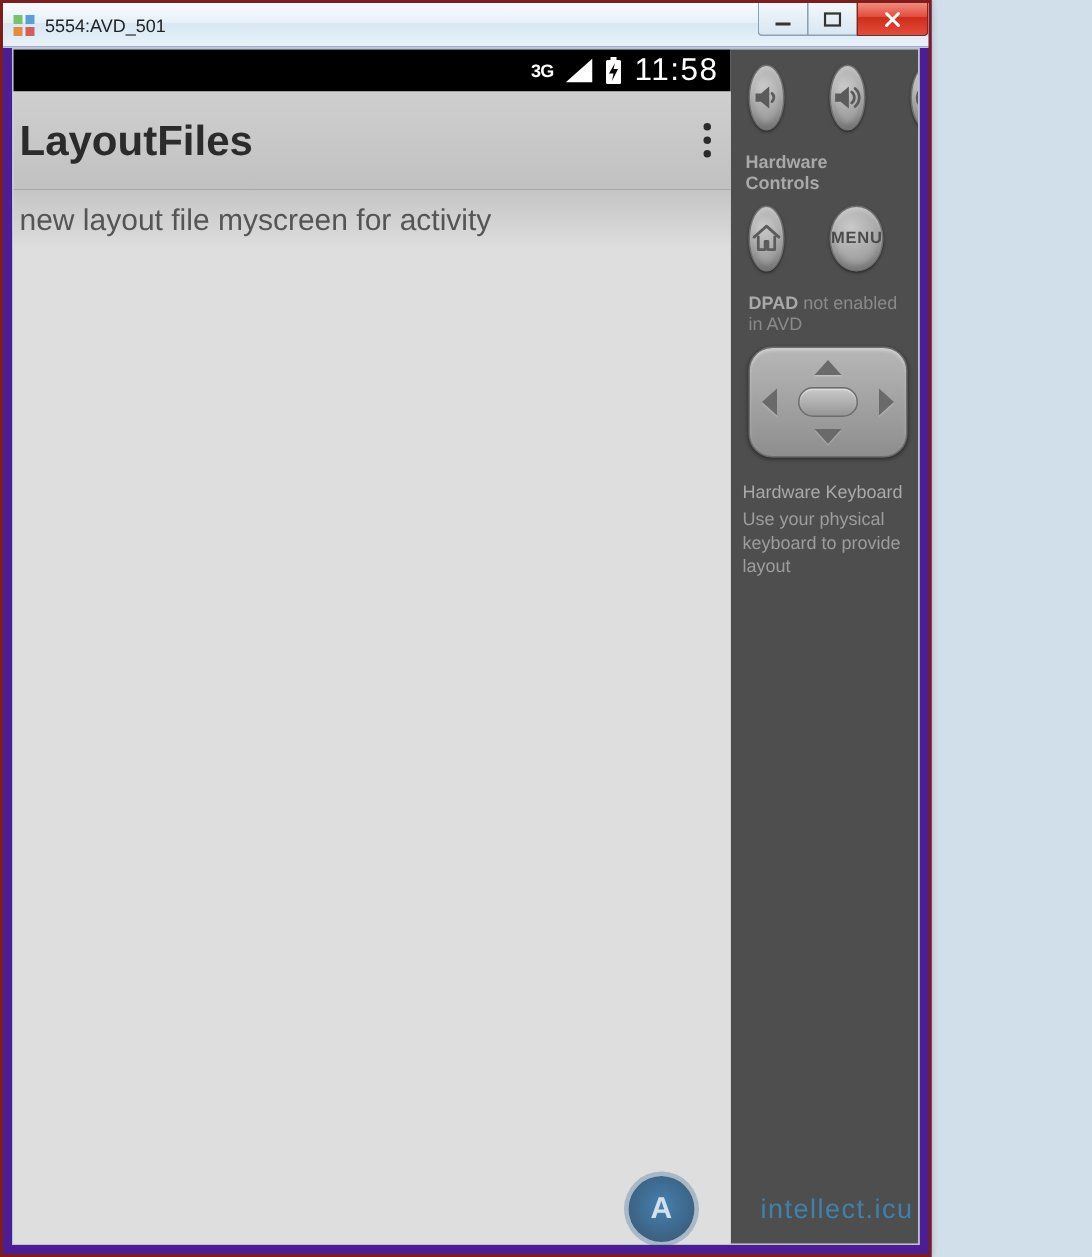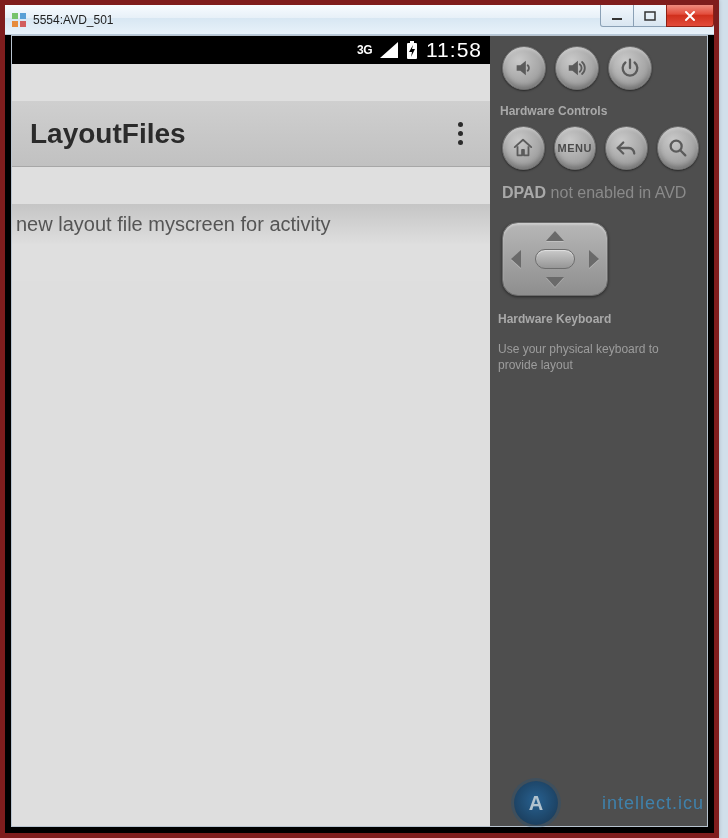--- a/index.html
+++ b/index.html
@@ -7,23 +7,23 @@
       font-family: -apple-system, "Segoe UI", Tahoma, Arial, sans-serif;
       background: #d1dfea;
       width: 728px;
       height: 838px;
       overflow: hidden;
     }
     
     .window {
       position: absolute;
       top: 0; left: 0;
-      width: 719px; height: 838px;
-      background: #000000;
-      border: 5px solid #7f1d1d;
+      width: 621px; height: 838px;
+      background: #4c1d95;
+      border: 2px solid #7f1d1d;
       box-shadow: 0 0 4px rgba(0,0,0,0.2);
     }
     .titlebar {
       height: 30px;
       background: linear-gradient(to bottom, #f7fbff 0%, #e7f0f8 45%, #d8e7f3 46%, #e8f2fa 100%);
       border-bottom: 1px solid #b8c9d8;
       display: flex;
       align-items: center;
       padding: 0 4px;
       font-size: 12px;
@@ -84,21 +84,20 @@
       background: #ececec;
       border: 1px solid #b7c3cf;
       display: flex;
     }
     .left-pane {
       flex: 0 0 478px;
       background: #dfdfdf;
       position: relative;
       display: flex;
       flex-direction: column;
-      gap: 37px;
     }
     .right-pane {
       flex: 1 1 auto;
       background: #4e4e4e;
       padding: 10px 8px;
       color: #b5b5b5;
       font-size: 12px;
       overflow: hidden;
     }
 
@@ -125,21 +124,21 @@
     }
     .statusbar svg { display:block; }
 
     
     .appbar {
       height: 66px;
       background: linear-gradient(to bottom, #cfcfcf, #c1c1c1);
       border-bottom: 1px solid #a7a7a7;
       display: flex;
       align-items: center;
-      padding: 0 18px;
+      padding: 0 4px;
     }
     .appbar-title {
       color: #2b2b2b;
       font-size: 28px;
       font-weight: 600;
       flex: 1 1 auto;
     }
     .overflow-icon {
       width: 24px; height: 32px;
       display:flex; flex-direction:column; align-items:center; justify-content:center; gap:4px;
@@ -157,37 +156,37 @@
       color: #555;
       font-size: 20px;
     }
     .content-area {
       flex: 1 1 auto;
       background: #dedede;
     }
 
     
     .sect-label { font-weight: 600; color:#a9a9a9; margin: 4px 0 8px 2px; font-size: 12px; }
-    .btn-row { display:flex; gap: 9px; margin: 0 0 14px 4px; }
+    .btn-row { display:flex; gap: 30px; margin: 0 0 14px 4px; }
     .round-btn {
       width: 44px; height: 44px;
       border-radius: 50%;
       background: radial-gradient(circle at 38% 32%, #c9c9c9 0%, #a7a7a7 55%, #8d8d8d 100%);
       border: 1px solid #6f6f6f;
       box-shadow: inset 0 2px 3px rgba(255,255,255,0.35), inset 0 -3px 5px rgba(0,0,0,0.25), 0 1px 2px rgba(0,0,0,0.5);
       display:flex; align-items:center; justify-content:center;
       color:#5b5b5b;
     }
     .round-btn.menu {
       font-size: 11px; font-weight: 700; color:#4b4b4b; letter-spacing: 0.5px;
     }
     .round-btn svg { display:block; }
 
     .dpad-row { margin: 0 0 16px 4px; }
-    .dpad-label { color:#a9a9a9; font-size:16px; font-weight:600; margin-bottom:20px; }
+    .dpad-label { color:#a9a9a9; font-size:12px; font-weight:600; margin-bottom:8px; }
     .dpad-label .sub { color:#8a8a8a; font-weight:400; }
     .dpad {
       width: 106px; height: 74px;
       border-radius: 16px;
       background: linear-gradient(to bottom, #b7b7b7, #8e8e8e);
       border: 1px solid #6c6c6c;
       position: relative;
       box-shadow: inset 0 2px 2px rgba(255,255,255,0.3), 0 1px 3px rgba(0,0,0,0.5);
     }
     .dpad .tri {
@@ -200,21 +199,21 @@
     .dpad .right { right:8px; top:50%; transform:translateY(-50%); border-width:9px 0 9px 10px; border-color: transparent transparent transparent #6a6a6a; }
     .dpad .center {
       position:absolute; top:50%; left:50%; transform:translate(-50%,-50%);
       width:40px; height:20px; border-radius:10px;
       background: linear-gradient(to bottom, #cacaca, #969696);
       border: 1px solid #6d6d6d;
       box-shadow: inset 0 1px 1px rgba(255,255,255,0.45);
     }
 
     .kb-sect { margin-top: 4px; }
-    .kb-title { font-weight:700; color:#a9a9a9; font-size:12px; margin-bottom:16px; }
+    .kb-title { font-weight:400; color:#a9a9a9; font-size:12px; margin-bottom:4px; }
     .kb-sub   { color:#9d9d9d; font-size:12px; line-height:1.3; }
 
     
     .watermark {
       position: absolute;
       right: 10px; bottom: 8px;
       display:flex; align-items:center; gap:10px;
       color:#2f7fb0;
       opacity: 0.78;
     }

